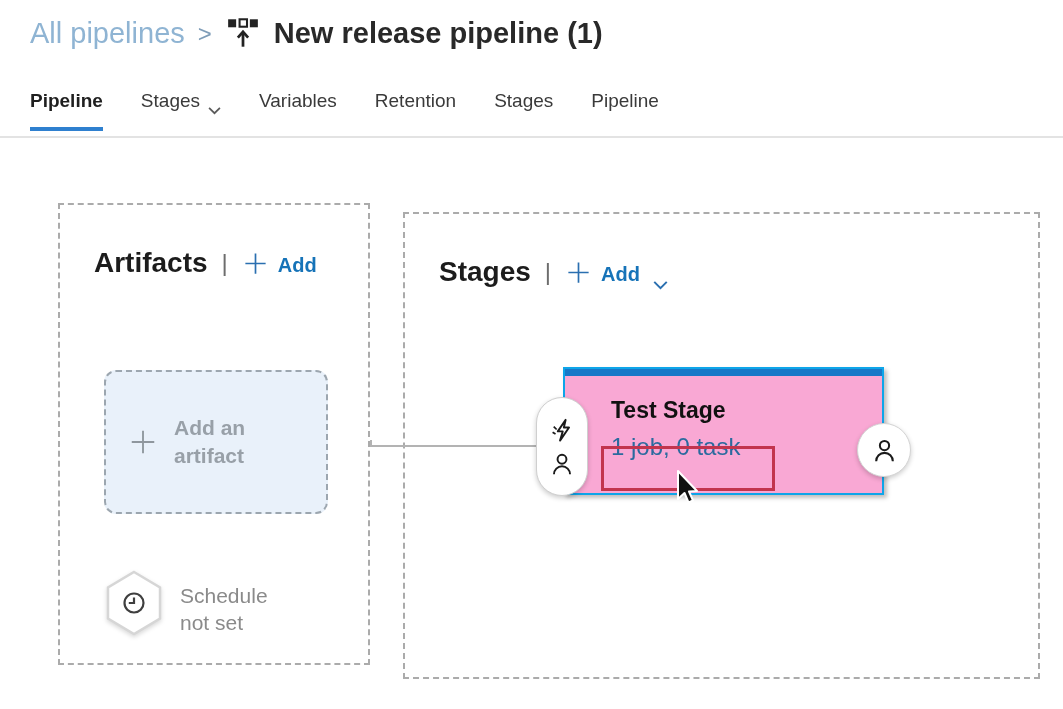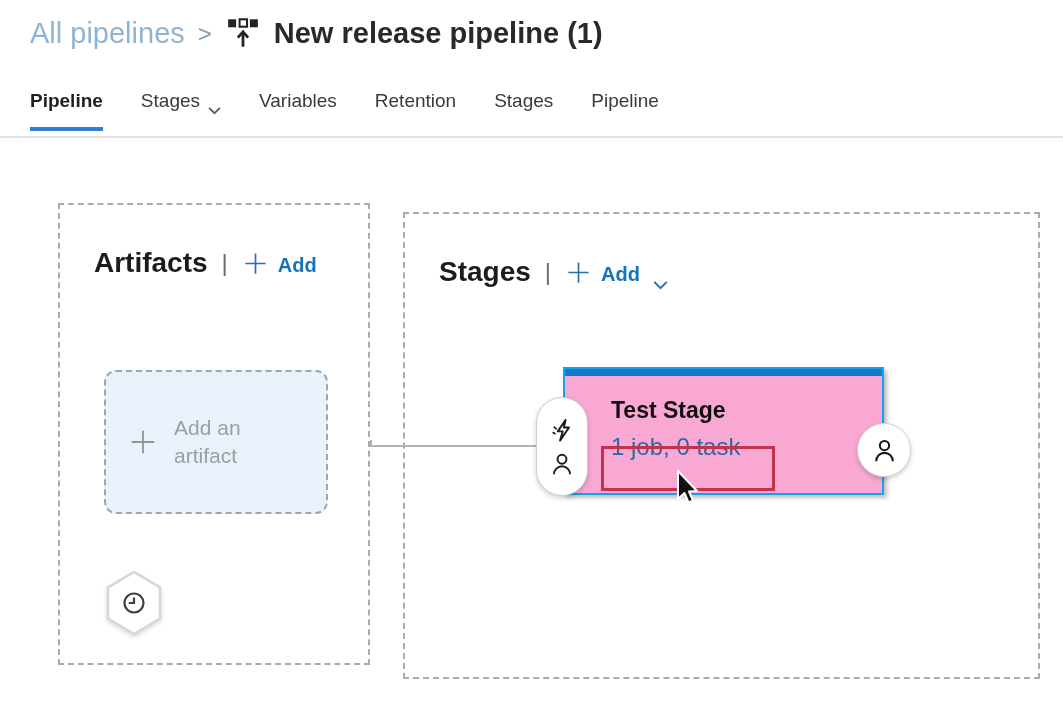--- a/index.html
+++ b/index.html
@@ -58,20 +58,21 @@
   .plus-icon-blue { width: 27px; height: 27px; color: #2a6fb0; }
   .add-label { font-size: 20px; font-weight: bold; color: #1673b8; }
   .add-chev { width: 15px; height: 10px; color: #2a6fb0; margin-left: 4px; margin-top: 3px; }
 
   
   .artifact-drop {
     position: absolute; left: 44px; top: 165px; width: 224px; height: 144px;
     border: 2px dashed #9ca6af; border-radius: 12px; background: #e9f1fa;
     display: flex; align-items: center; gap: 16px; padding-left: 22px;
     cursor: pointer;
+    font-weight: bold;
   }
   .plus-icon-gray { width: 30px; height: 30px; color: #8f979e; flex: 0 0 auto; }
   .drop-label { font-size: 21px; color: #98a0a8; width: 105px; line-height: 1.35; }
 
   
   .schedule { position: absolute; left: 46px; top: 365px; display: flex; gap: 18px; }
   .hexagon { width: 56px; height: 66px; filter: drop-shadow(0 2px 2px rgba(0,0,0,0.15)); cursor: pointer; }
   .schedule-text { font-size: 21px; color: #8a8a8a; line-height: 1.3; padding-top: 12px; }
 
   
@@ -185,20 +186,24 @@
 
     <div class="schedule">
       <span class="hexagon">
         <svg viewBox="0 0 56 66" width="56" height="66">
           <polygon points="28,2 54,17.5 54,48.5 28,64 2,48.5 2,17.5" fill="#ffffff" stroke="#d6d6d6" stroke-width="2.5"></polygon>
           <g>
             <circle cx="28" cy="33" r="9.5" fill="none" stroke="#3f3f3f" stroke-width="2.2"></circle>
             <path d="M28,27.5 V33 H22.8" fill="none" stroke="#3f3f3f" stroke-width="2.2"></path>
           </g>
         </svg>
+      </span>
+      <span class="schedule-text">
+        <div>Schedule</div>
+        <div>not set</div>
       </span>
     </div>
   </div>
 
   <div class="panel panel-stages">
     <div class="panel-header">
       <span class="panel-title">Stages</span>
       <span class="panel-pipe">|</span>
       <span class="add-link">
         <span class="plus-icon-blue">

